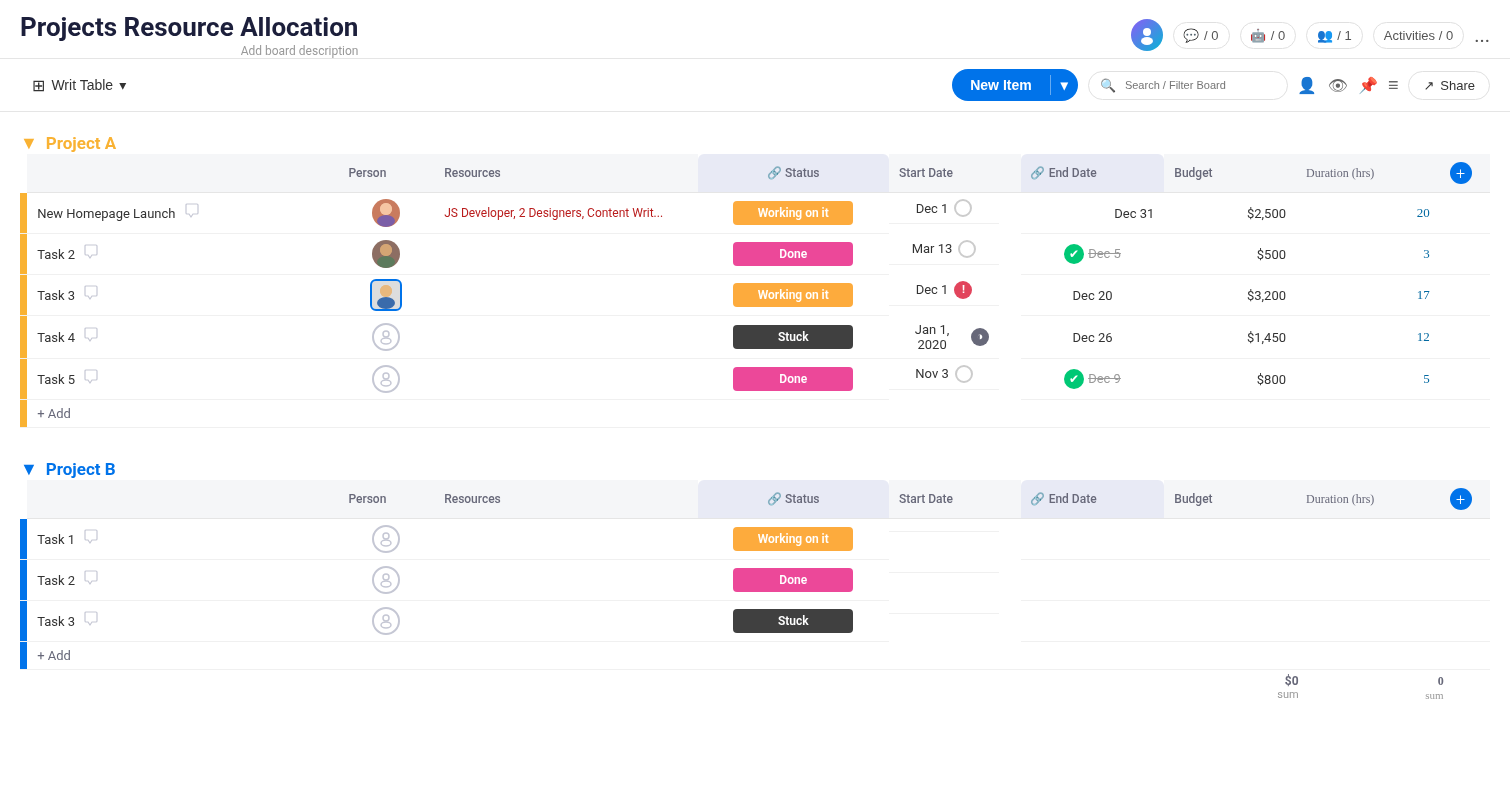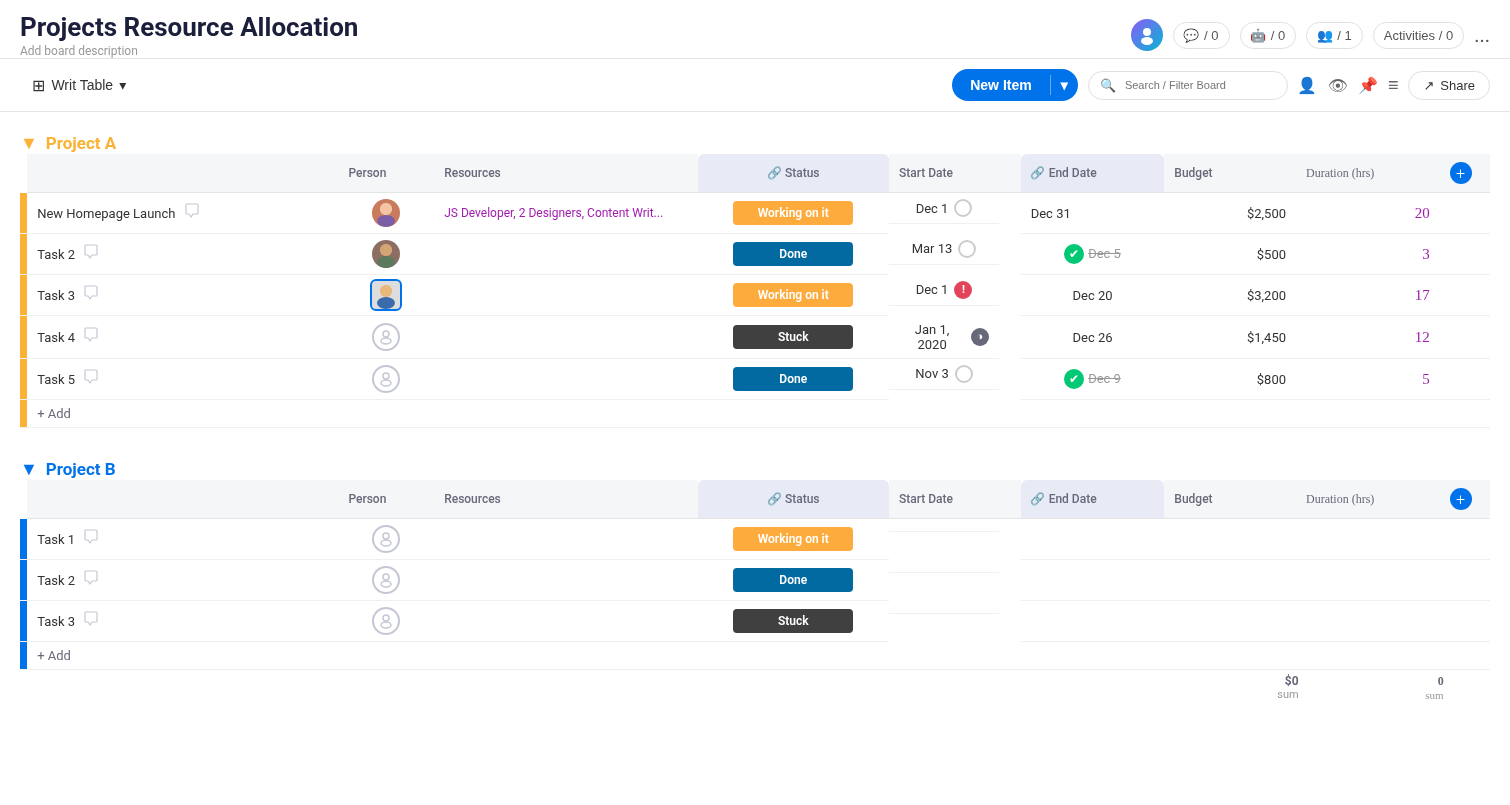--- a/index.html
+++ b/index.html
@@ -3,21 +3,21 @@
   <meta charset="utf-8">
   <style>
     * { box-sizing: border-box; margin: 0; padding: 0; }
     body { font-family: -apple-system, BlinkMacSystemFont, 'Segoe UI', Roboto, sans-serif; background: #fff; color: #333; font-size: 14px; }
 
     
     .top-header { padding: 12px 20px 0 20px; border-bottom: 1px solid #e5e5e5; }
     .app-title { font-size: 26px; font-weight: 700; color: #1c1f3b; margin-bottom: 2px; }
     .board-desc { font-size: 12px; color: #999; margin-bottom: 0; }
     .top-header-row { display: flex; align-items: center; justify-content: space-between; }
-    .title-section { display: flex; flex-direction: column; }
+    .title-section { display: flex; flex-direction: column; align-items: flex-end; }
     .header-right { display: flex; align-items: center; gap: 10px; }
     .avatar-group { display: flex; align-items: center; }
     .header-icon-btn { display: flex; align-items: center; gap: 4px; padding: 5px 10px; border: 1px solid #e0e0e0; border-radius: 20px; cursor: pointer; font-size: 13px; color: #555; background: #fff; }
     .dot-menu { cursor: pointer; font-size: 20px; color: #555; }
 
     
     .toolbar { display: flex; align-items: center; padding: 10px 20px; gap: 10px; border-bottom: 1px solid #e5e5e5; }
     .main-table-btn { display: flex; align-items: center; gap: 6px; padding: 6px 12px; border-radius: 6px; cursor: pointer; font-size: 14px; font-weight: 500; color: #333; background: #fff; border: none; }
     .toolbar-spacer { flex: 1; }
     .new-item-btn { display: flex; align-items: center; gap: 0; background: #0073ea; color: #fff; border: none; border-radius: 20px; cursor: pointer; font-size: 14px; font-weight: 600; overflow: hidden; }
@@ -55,31 +55,31 @@
     .col-budget { width: 110px; text-align: right; }
     .col-duration { width: 120px; text-align: right; font-family: Liberation Serif, serif; }
     .col-add { width: 30px; text-align: center; }
     .task-name { font-size: 13px; color: #333; }
     .comment-icon { color: #c5c7d4; cursor: pointer; font-size: 16px; }
     .person-avatar { width: 28px; height: 28px; border-radius: 50%; background: #ddd; overflow: hidden; display: inline-flex; align-items: center; justify-content: center; }
     .person-avatar-empty { width: 28px; height: 28px; border-radius: 50%; border: 2px solid #c5c7d4; display: inline-flex; align-items: center; justify-content: center; color: #c5c7d4; }
 
     .status-badge { display: inline-block; padding: 5px 14px; border-radius: 4px; color: #fff; font-size: 12px; font-weight: 600; min-width: 120px; text-align: center; cursor: pointer; }
     .status-working { background: #fdab3d; }
-    .status-done { background: #0369a1; text-align: center; }
+    .status-done { background: #ec4899; text-align: center; }
     .status-stuck { background: #404040; }
 
     .date-text { font-size: 13px; color: #333; }
     .date-strikethrough { text-decoration: line-through; color: #999; font-size: 13px; }
     .date-icon-error { color: #e2445c; font-size: 16px; }
     .date-icon-partial { color: #666; font-size: 16px; }
     .date-icon-empty { color: #ccc; font-size: 16px; }
 
     .budget-text { font-size: 13px; color: #333; text-align: right; }
-    .duration-text { font-size: 15px; color: #a21caf; text-align: right; }
+    .duration-text { font-size: 13px; color: #0369a1; text-align: right; }
 
     .add-row { color: #676879; font-size: 13px; cursor: pointer; padding: 8px 10px; }
 
     .sum-row td { font-size: 12px; color: #676879; text-align: right; padding: 4px 10px; border-bottom: none; }
     .sum-label { font-size: 11px; color: #999; display: block; }
 
     .plus-btn { width: 22px; height: 22px; border-radius: 50%; background: #0073ea; color: #fff; display: inline-flex; align-items: center; justify-content: center; cursor: pointer; font-size: 16px; font-weight: 300; }
 
     
     .person-cell { display: flex; align-items: center; justify-content: center; }
@@ -201,29 +201,29 @@
         <div class="person-cell">
                   <div class="person-avatar" style="width:28px;height:28px;background:#c97b5e;border-radius:50%;display:inline-flex;align-items:center;justify-content:center;overflow:hidden;">
                     <svg width="28" height="28" viewBox="0 0 28 28">
                       <circle cx="14" cy="10" r="6" fill="#f5c5a3"></circle>
                       <ellipse cx="14" cy="22" rx="9" ry="6" fill="#7b5ea7"></ellipse>
                       <circle cx="14" cy="10" r="6" fill="#f5c5a3"></circle>
                     </svg>
                   </div>
                 </div>
       </td>
-      <td class="col-resources" style="color:#a21caf;font-size:12px;">JS Developer, 2 Designers, Content Writ...</td>
+      <td class="col-resources" style="color:#b91c1c;font-size:12px;">JS Developer, 2 Designers, Content Writ...</td>
       <td class="col-status">
         <span class="status-badge status-working">Working on it</span>
       </td>
       <td class="col-startdate" style="display:flex;align-items:center;gap:6px;justify-content:center;">
         <span class="date-text">Dec 1</span>
         <span class="date-icon-empty" style="display:inline-flex;align-items:center;justify-content:center;width:18px;height:18px;border-radius:50%;border:2px solid #ccc;"></span>
       </td>
-      <td class="col-enddate" style="text-align:left;margin-top:44px;">
+      <td class="col-enddate" style="text-align:right;margin-top:44px;">
         <span class="date-text">Dec 31</span>
       </td>
       <td class="col-budget">
         <span class="budget-text">$2,500</span>
       </td>
       <td class="col-duration">
         <span class="duration-text">20</span>
       </td>
       <td class="col-add"></td>
     </tr>

